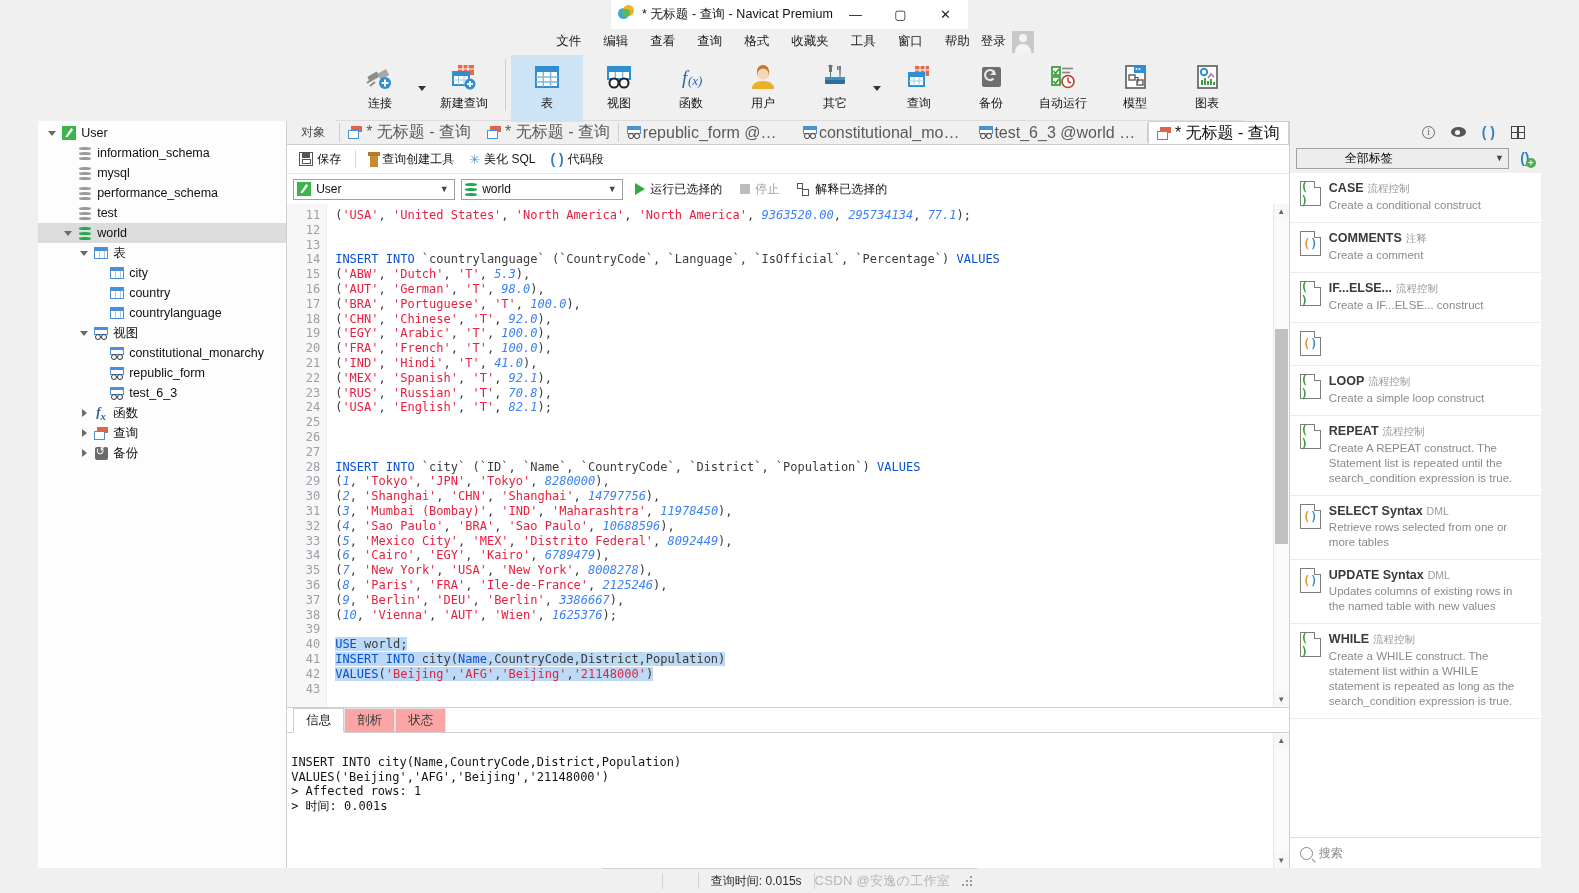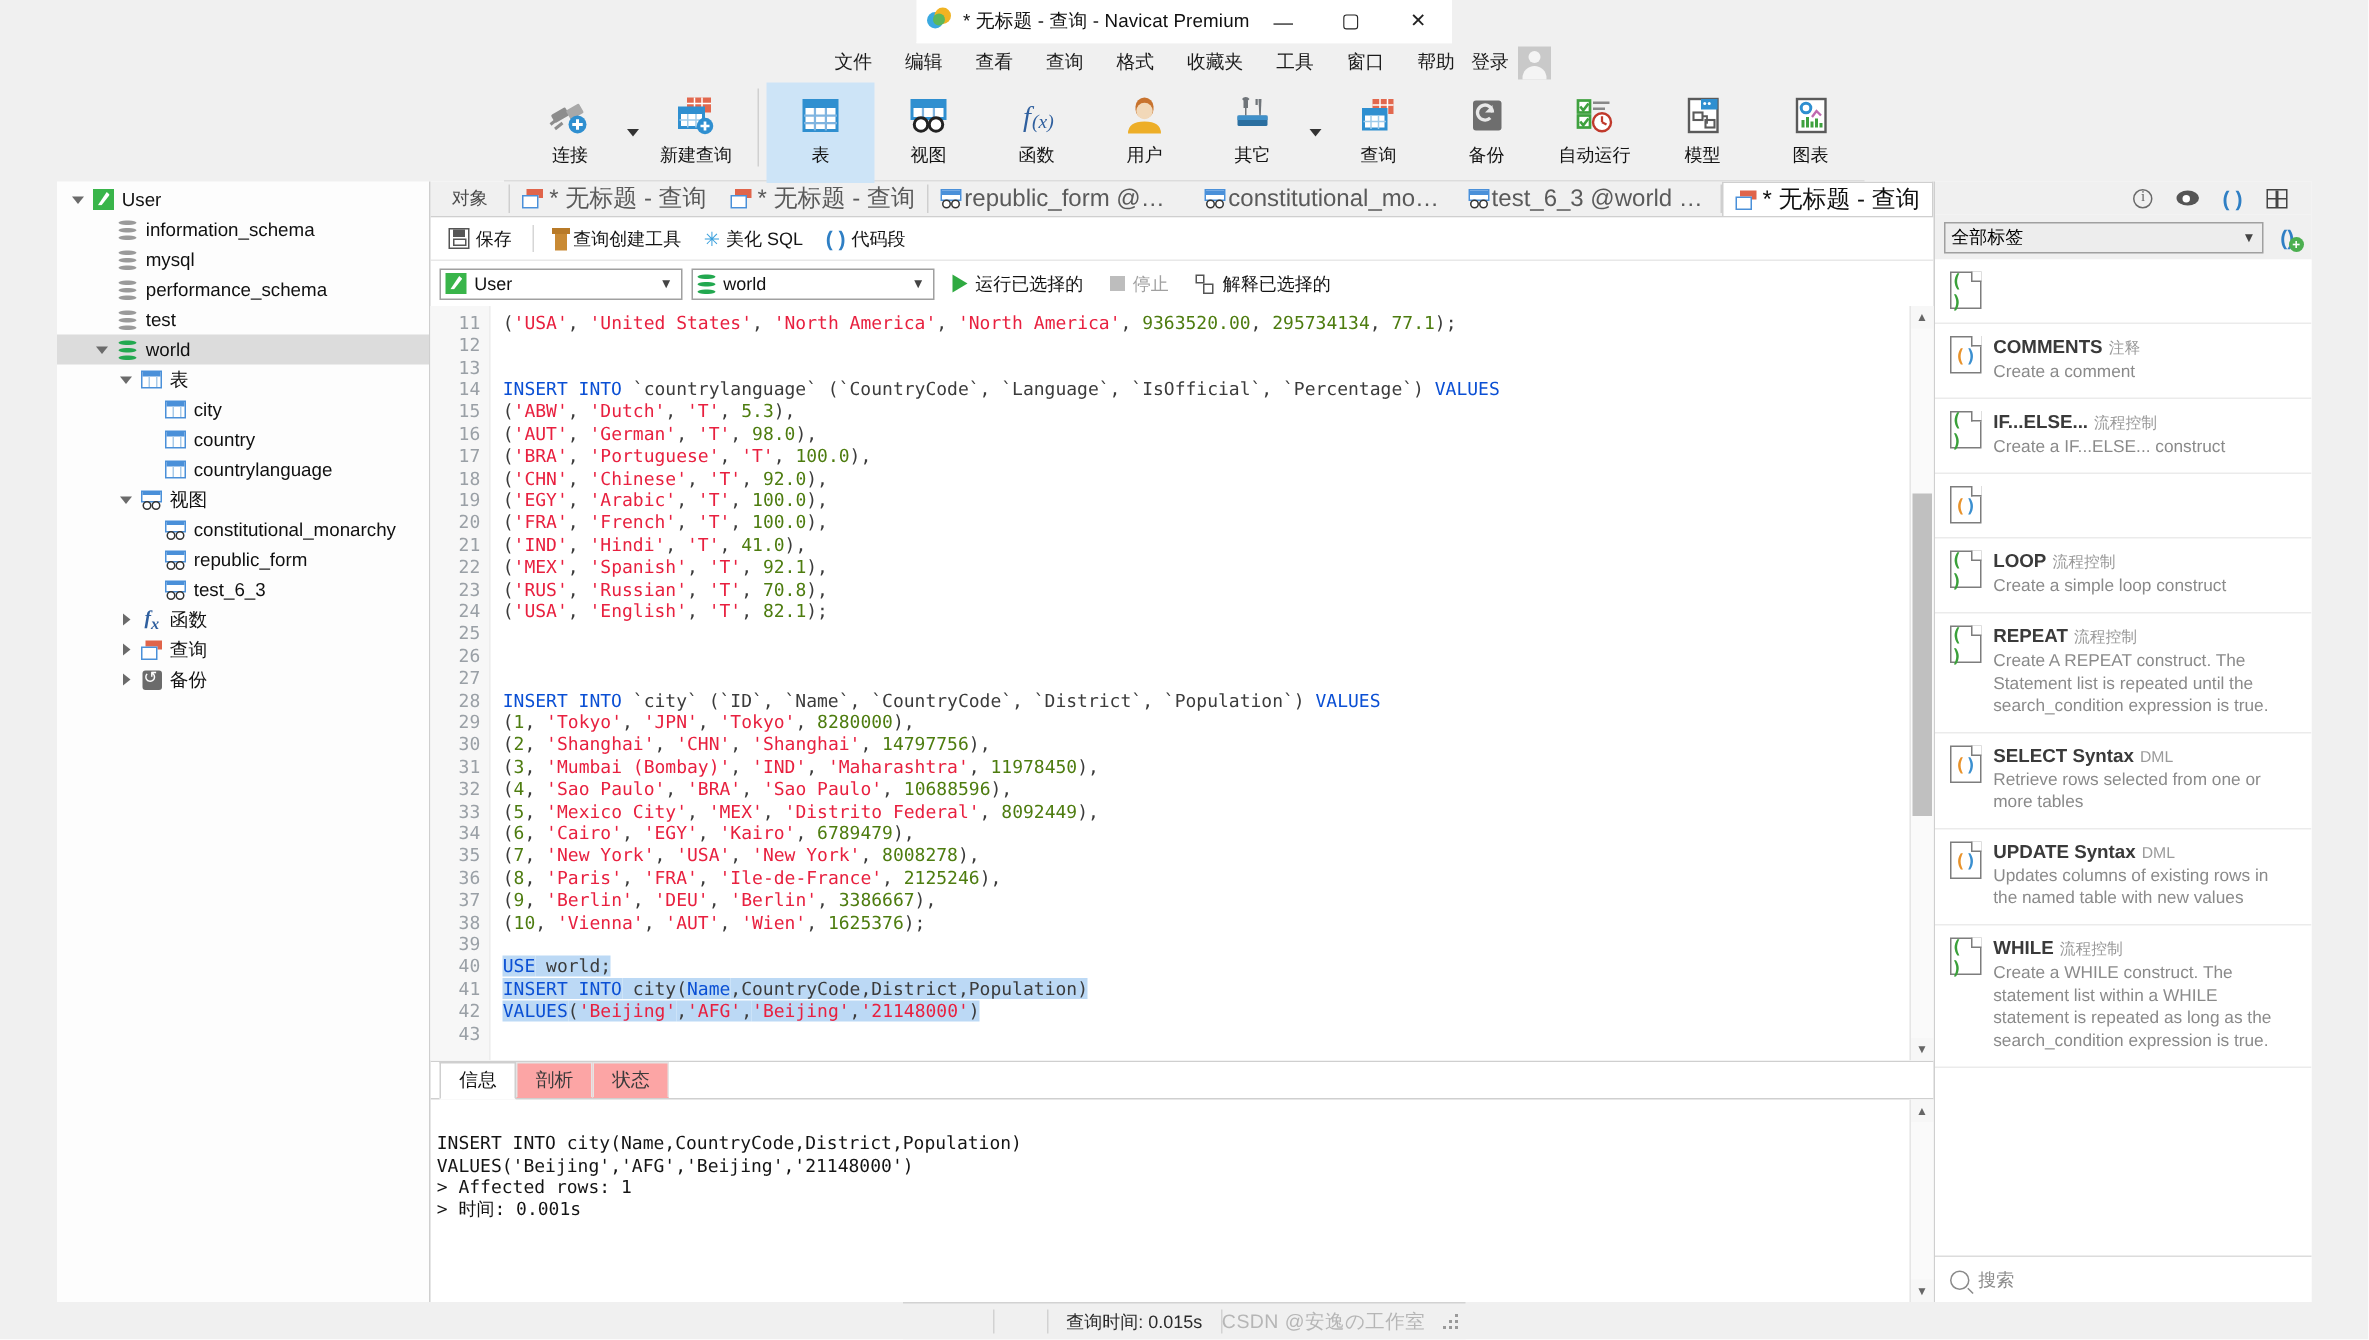--- a/index.html
+++ b/index.html
@@ -173,21 +173,21 @@
   .gutter {
     width: 40px; min-width:40px; background:#f7f7f7; color:#9aa0a6; text-align:right;
     padding-right:6px; padding-top:4px; box-sizing:border-box; user-select:none;
     border-right:1px solid #ededed;
   }
   .gutter div { height:14.8px; }
   .codearea { flex:1; padding-top:4px; padding-left:8px; white-space:pre; overflow:hidden; }
   .codearea .ln { height:14.8px; }
   .k { color:#0a4fd4; }           
   .s { color:#e8203f; }           
-  .n { color:#4d7c0f; }           
+  .n { color:#3b82f6;font-style:italic; }           
   .p { color:#3b3b3b; }
   .hl { background:#bcd9f5; }
   .vscroll {
     width: 15px; min-width:15px; background:#f7f7f7; border-left:1px solid #e6e6e6;
     display:flex; flex-direction:column; align-items:center; position:relative;
   }
   .vscroll .arrow { width:15px; height:15px; display:flex;align-items:center;justify-content:center;color:#666;font-size:8px; background:#f7f7f7;}
   .vscroll .track { flex:1; width:15px; position:relative; background:#fafafa; }
   .vscroll .thumb { position:absolute; left:1px; width:13px; background:#c0c0c0; }
 
@@ -216,21 +216,21 @@
   .ic-eye::after{content:'';position:absolute;left:4.5px;top:2.5px;width:5px;height:5px;border-radius:50%;background:#fff;}
   .ic-grid2 { width:14px;height:13px;border:1.5px solid #444;box-sizing:border-box;position:relative;}
   .ic-grid2::before{content:'';position:absolute;left:5px;top:0;bottom:0;width:1.5px;background:#444;}
   .ic-grid2::after{content:'';position:absolute;left:0;right:0;top:5px;height:1.5px;background:#444;}
 
   .rpfilter { height:30px; min-height:30px; display:flex; align-items:center; gap:6px; padding:0 6px; background:#f0f0f0; }
   .rpfilter .sel {
     flex:1; height:21px; border:1px solid #a0a0a0; background:#ededed; display:flex; align-items:center;
     padding:0 4px; font-size:12px; box-sizing:border-box;
   }
-  .rpfilter .sel .v { flex:1; }
+  .rpfilter .sel .v { flex:1;margin-left:44px; }
   .rpfilter .sel .a { font-size:9px; color:#444; }
   .addsnip { width:20px;height:18px; position:relative; color:#2f7fc4; font-size:14px; font-weight:bold; display:flex;align-items:center;justify-content:center;}
   .addsnip .plus { position:absolute; right:-1px; bottom:-1px; width:10px;height:10px;border-radius:50%;background:#4caf50; color:#fff; font-size:9px; line-height:10px; text-align:center; font-weight:bold;}
 
   .sniplist { flex:1; overflow:hidden; background:#fff; }
   .snip { display:flex; gap:8px; padding:8px 10px 9px 10px; border-bottom:1px solid #ebebeb; cursor:default; }
   .snipico {
     width:21px; height:25px; min-width:21px; border:1.3px solid #7d7d7d; box-sizing:border-box;
     background:#fff; position:relative; display:flex; align-items:center; justify-content:center;
     font-size:12px; font-weight:bold; font-family:"DejaVu Sans Mono", monospace;
@@ -902,20 +902,24 @@
           <span class="a">▼</span>
         </div>
         <div class="addsnip">
           <span>()</span>
           <span class="plus">+</span>
         </div>
       </div>
       <div class="sniplist" id="sniplist">
           <div class="snip">
             <span class="snipico green">( )</span>
+            <span class="snipbody">
+              <div class="sniptitle"><span class="t">CASE</span><span class="sniptag">流程控制</span></div>
+              <div class="snipdesc">Create a conditional construct</div>
+            </span>
           </div>
           <div class="snip">
             <span class="snipico orange">
               <span class="lp">(</span>
               <span class="rp">)</span>
             </span>
             <span class="snipbody">
               <div class="sniptitle"><span class="t">COMMENTS</span><span class="sniptag">注释</span></div>
               <div class="snipdesc">Create a comment</div>
             </span>

